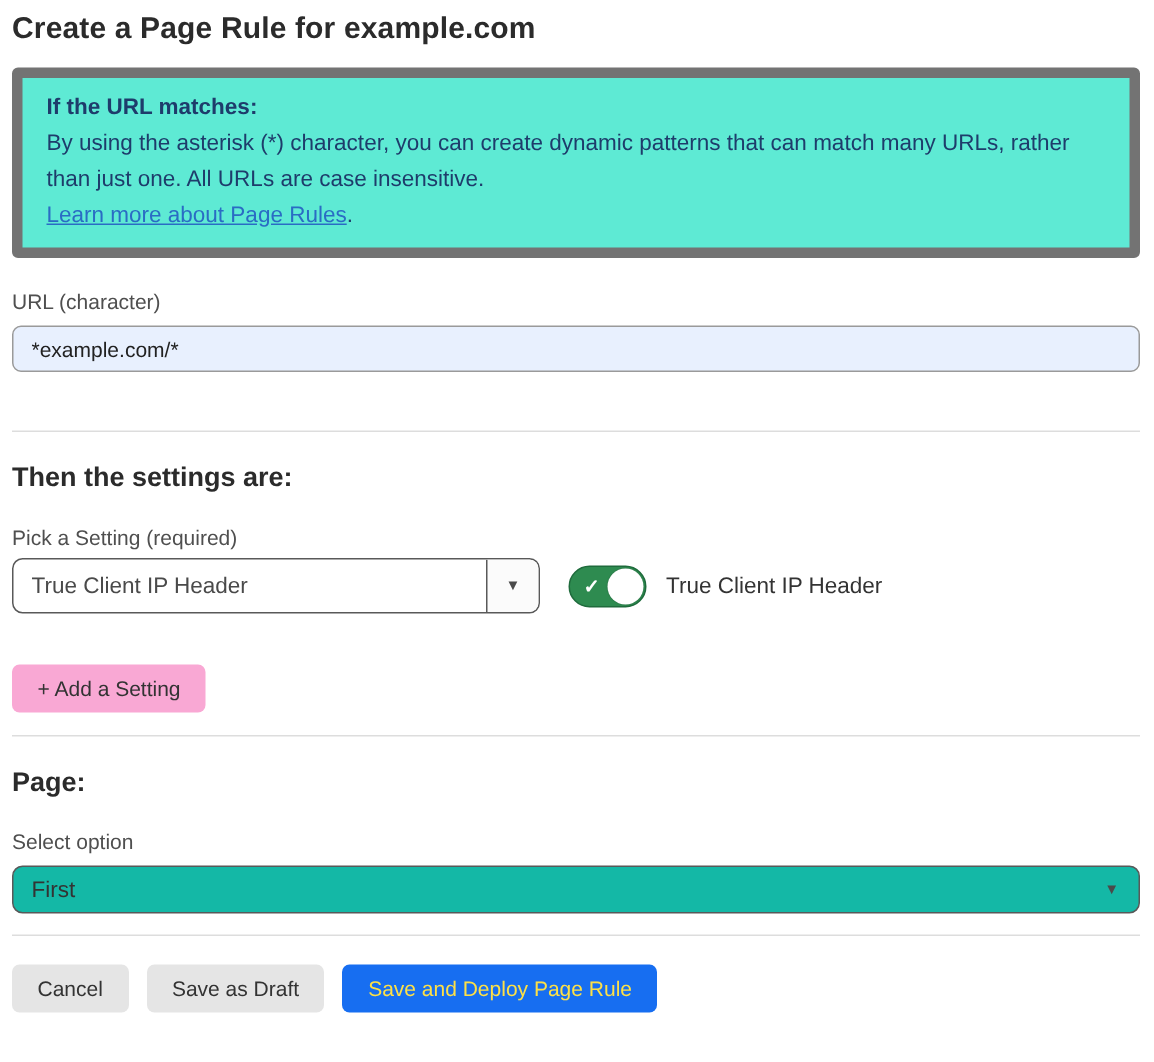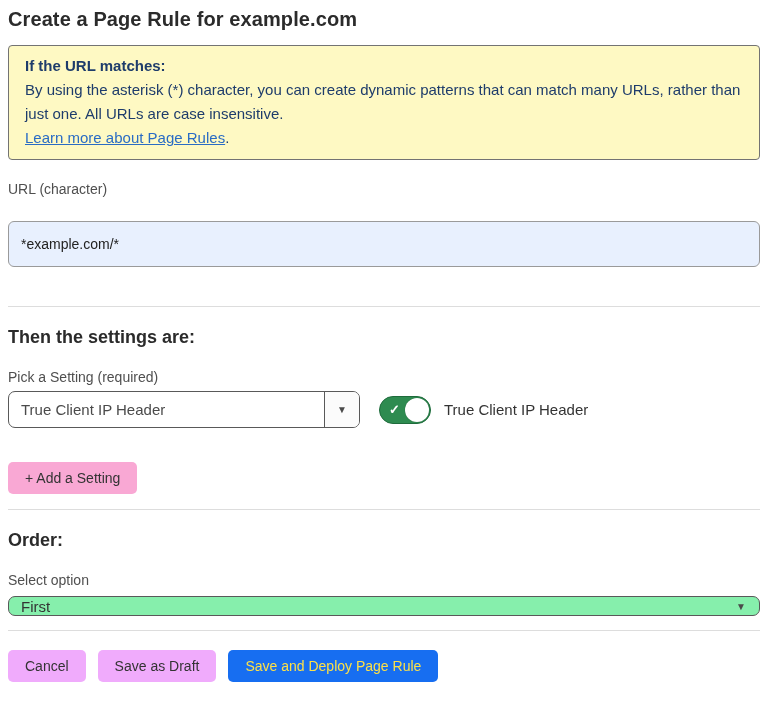--- a/index.html
+++ b/index.html
@@ -14,22 +14,22 @@
 
   .page-title {
     font-size: 20px;
     font-weight: 700;
     color: #2b2b2b;
     letter-spacing: .1px;
   }
 
   .info-box {
     margin-top: 14px;
-    background: #fef9c3;
-    border: 1px solid #737373;
+    background: #5eead4;
+    border: 7px solid #737373;
     border-radius: 4px;
     padding: 8px 16px 9px 16px;
     color: #1e3c6b;
     font-size: 15px;
     line-height: 24px;
   }
   .info-box .info-heading { font-weight: 700; }
   .info-link {
     color: #2a6cc4;
     text-decoration: underline;
@@ -37,23 +37,23 @@
   }
   .info-link-suffix { color: #1e3c6b; }
 
   .field-label {
     font-size: 14px;
     color: #4f4f4f;
     margin-top: 21px;
   }
 
   .url-input {
-    margin-top: 24px;
+    margin-top: 8px;
     width: 100%;
-    height: 46px;
+    height: 31px;
     background: #e8f0fe;
     border: 1px solid #9a9a9a;
     border-radius: 6px;
     padding: 0 12px;
     font-size: 14px;
     color: #222222;
     font-family: "Liberation Sans", sans-serif;
     outline: none;
   }
 
@@ -145,35 +145,35 @@
 
   .btn {
     display: inline-block;
     border: none;
     border-radius: 5px;
     font-family: "Liberation Sans", sans-serif;
     font-size: 14px;
     padding: 8px 17px;
     cursor: pointer;
     color: #333333;
-    background: #f0abfc;
+    background: #e5e5e5;
   }
   .btn-add { margin-top: 34px; background: #f9a8d4; }
   .btn-primary {
     background: #176ef1;
     color: #fde047;
   }
 
   .wide-select {
     margin-top: 8px;
     width: 100%;
-    height: 20px;
+    height: 32px;
     border: 1.5px solid #595959;
     border-radius: 7px;
-    background: #86efac;
+    background: #14b8a6;
     display: flex;
     align-items: center;
     cursor: pointer;
   }
   .wide-select .sel-text {
     flex: 1;
     padding-left: 12px;
     font-size: 15px;
     color: #333333;
   }
@@ -229,21 +229,21 @@
       <span class="check-icon">✓</span>
       <span class="toggle-knob"></span>
     </div>
     <span class="toggle-label">True Client IP Header</span>
   </div>
 
   <button class="btn btn-add">+ Add a Setting</button>
 
   <hr class="divider d2">
 
-  <div class="section-heading">Order:</div>
+  <div class="section-heading">Page:</div>
 
   <div class="field-label">Select option</div>
 
   <div class="wide-select">
     <span class="sel-text">First</span>
     <span class="sel-arrow">▼</span>
   </div>
 
 
   <hr class="divider d3">

